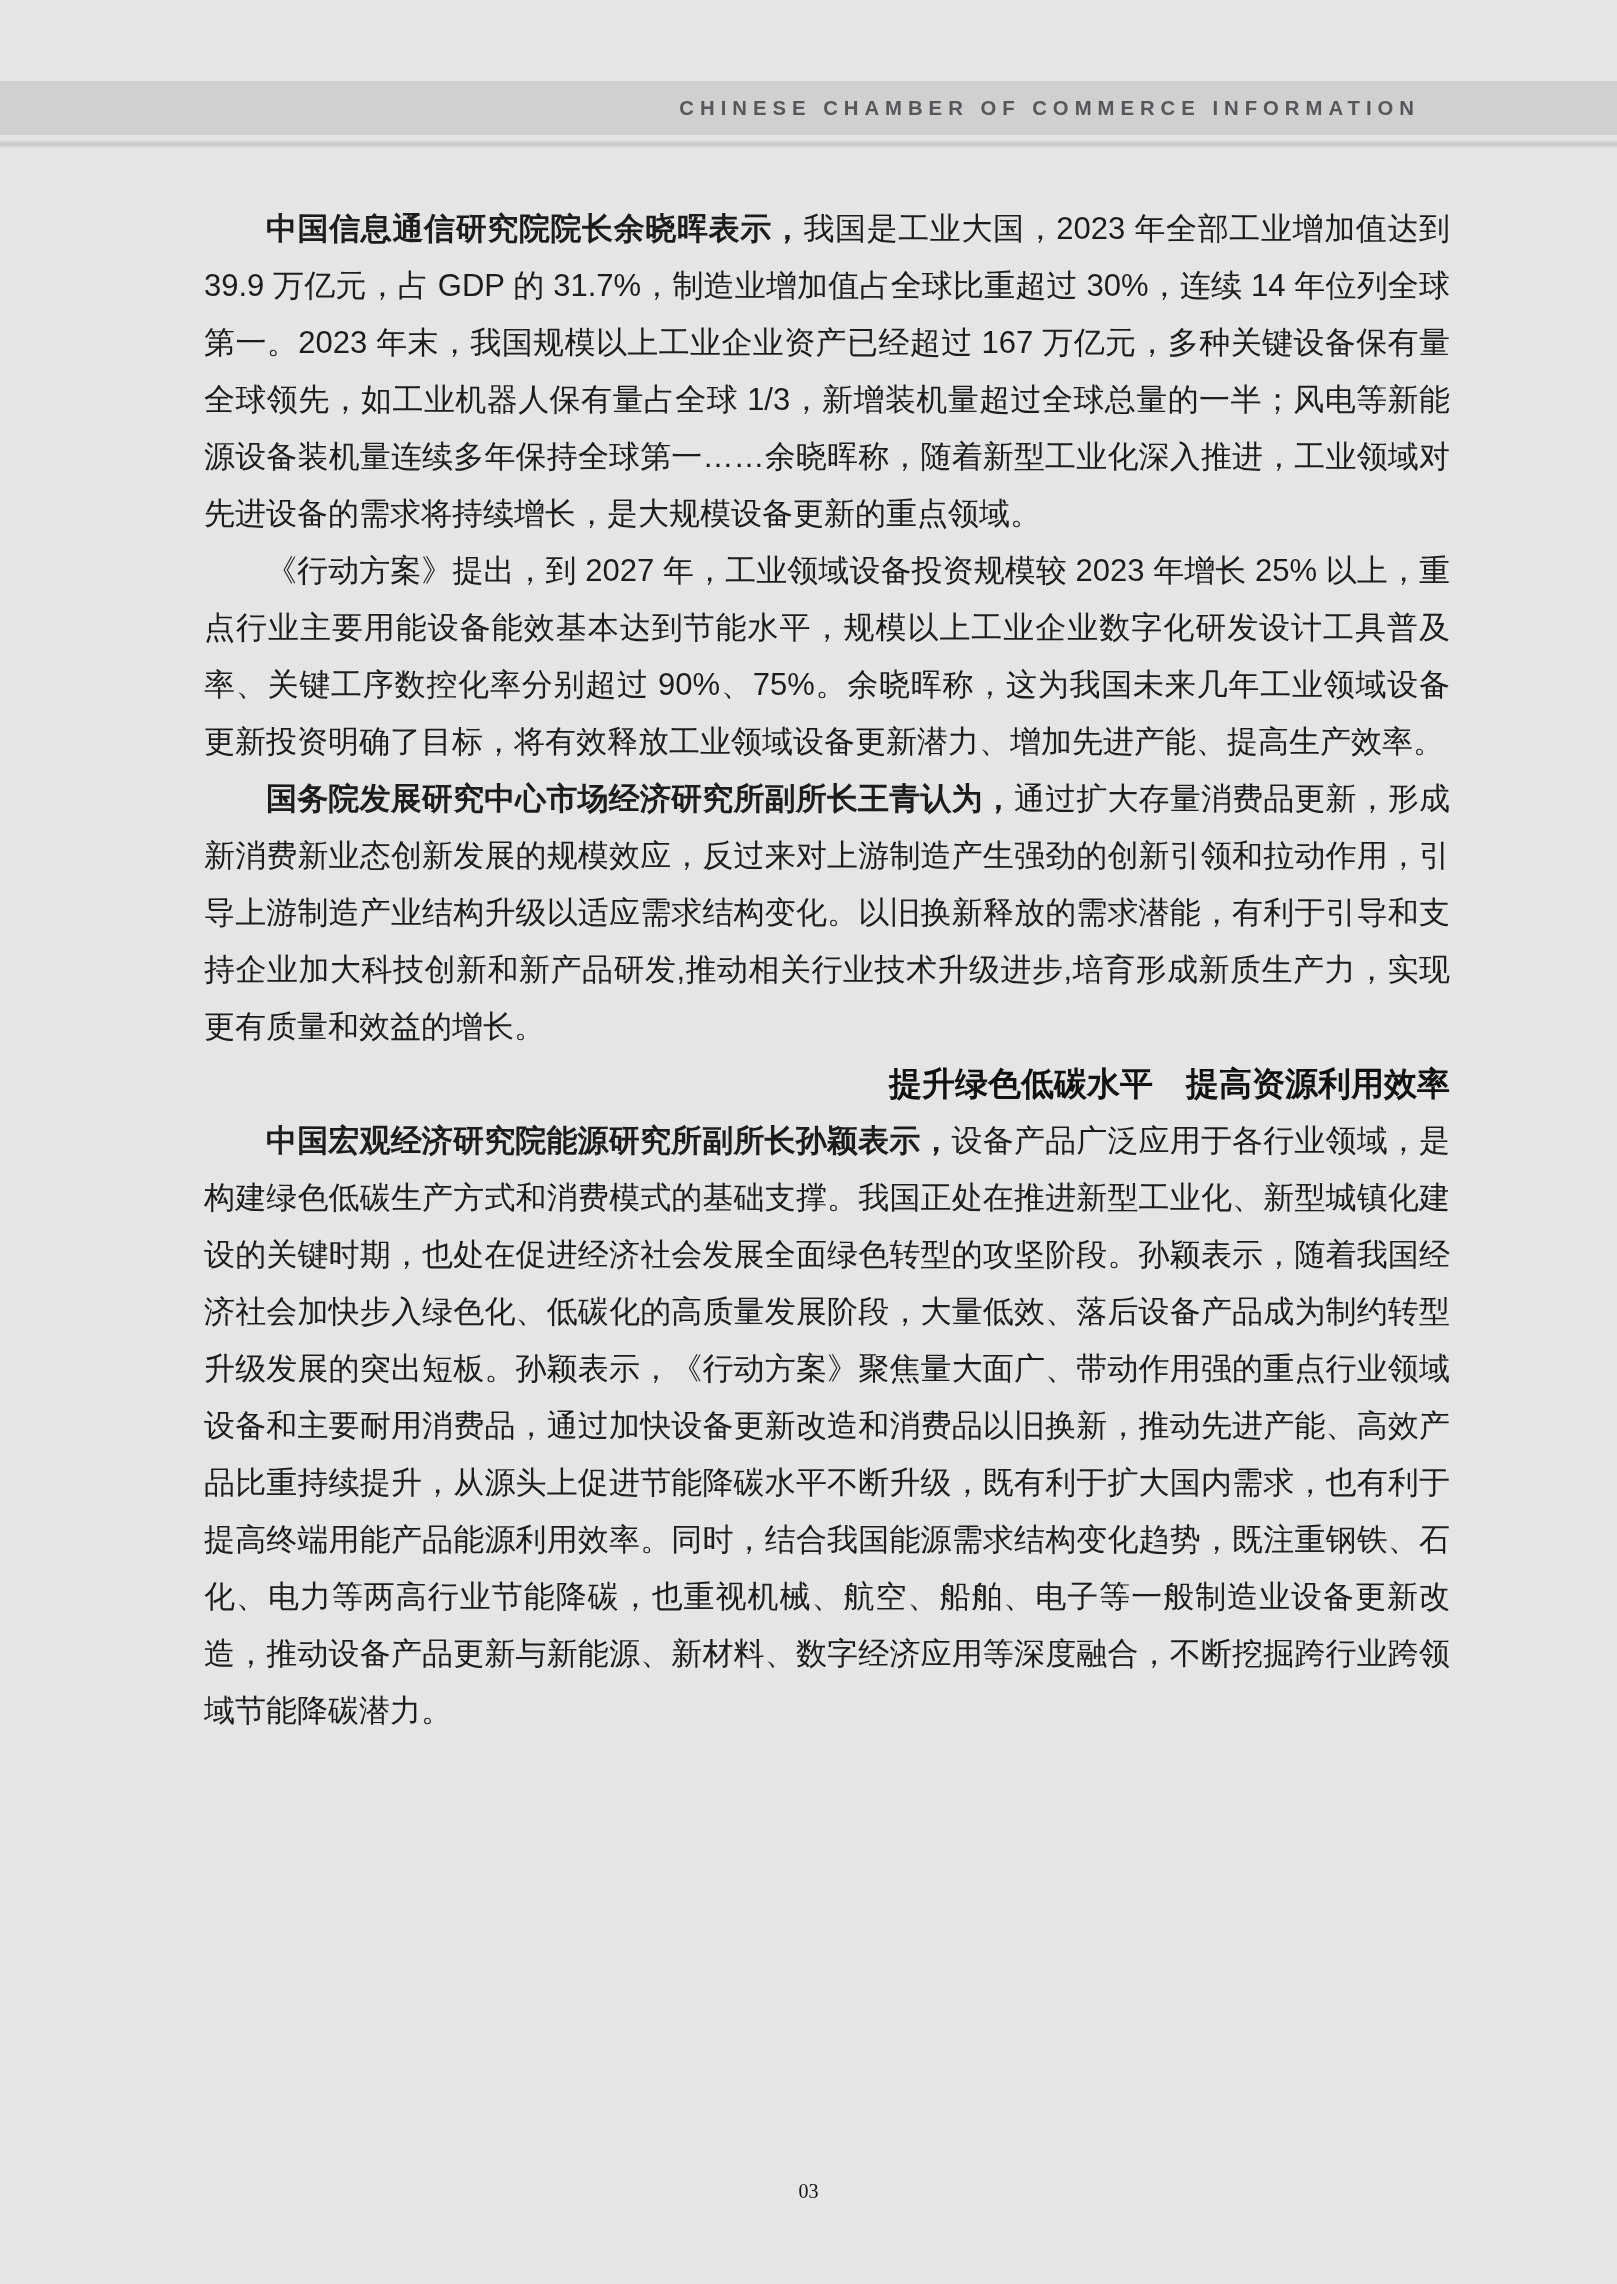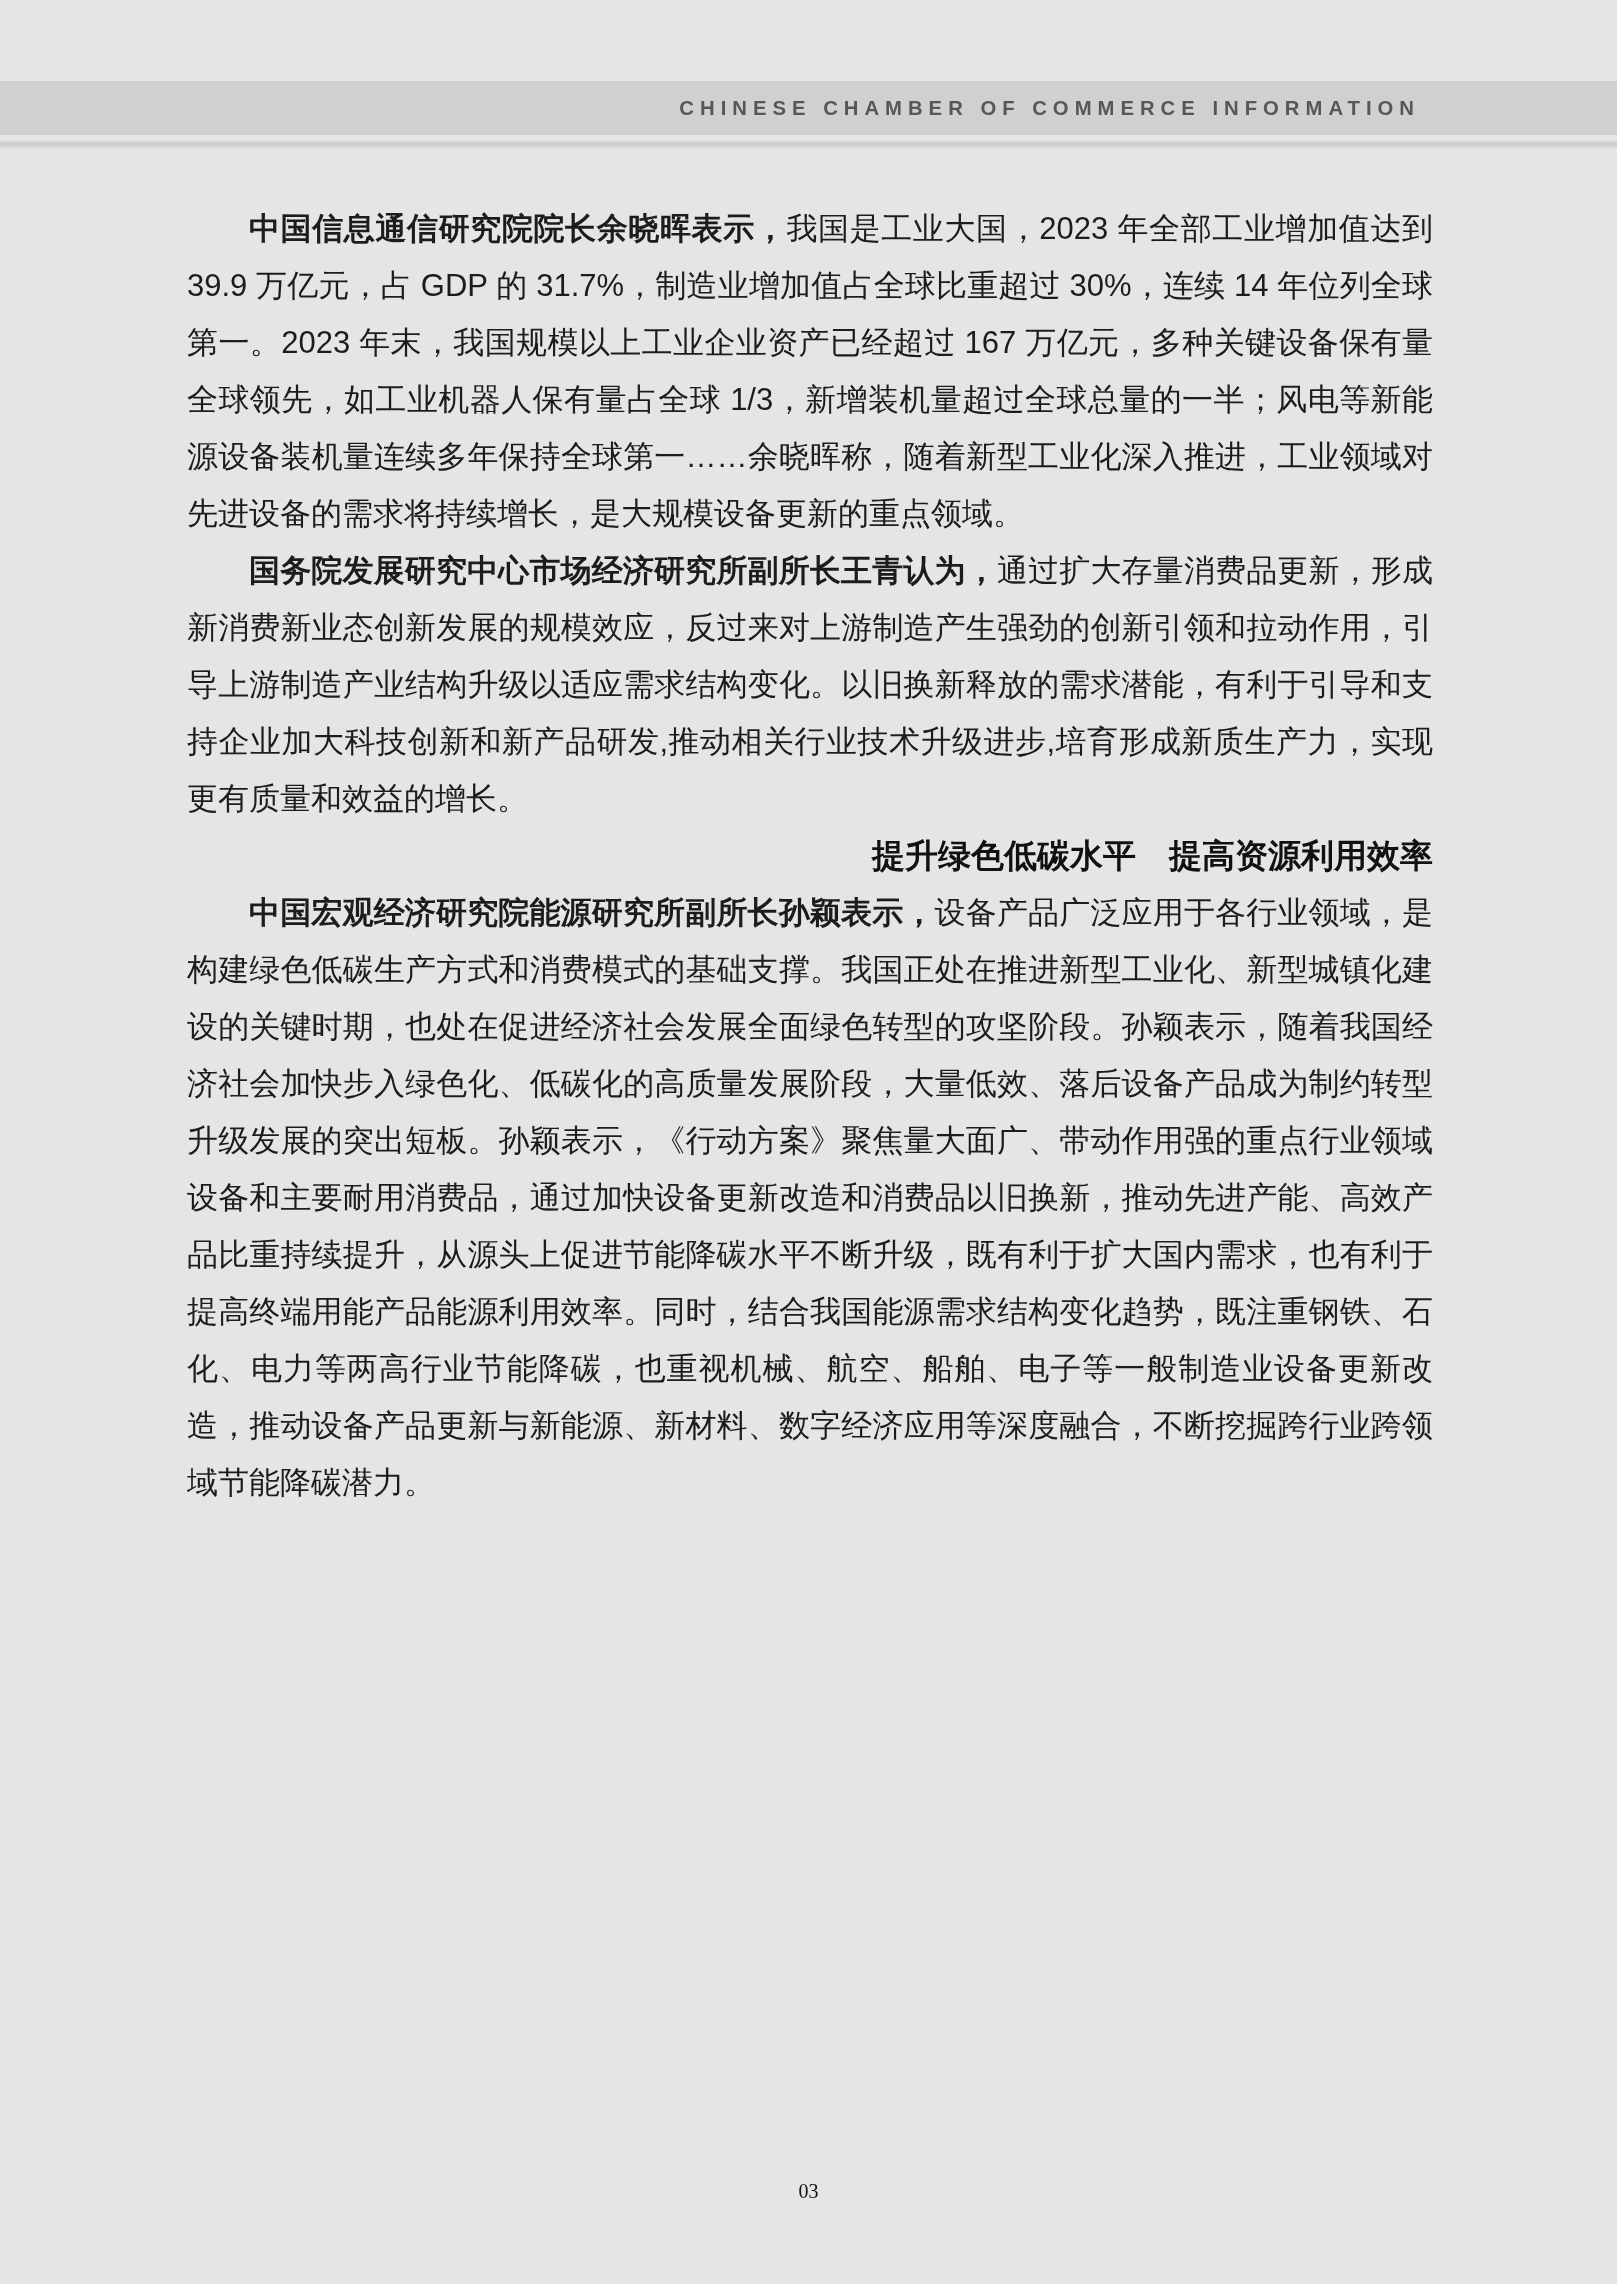--- a/index.html
+++ b/index.html
@@ -40,21 +40,21 @@
     position: absolute;
     left: 0;
     top: 140px;
     width: 1617px;
     height: 7.5px;
     background: linear-gradient(to bottom, #e2e2e2 0%, #c9c9c9 50%, #dedede 100%);
   }
   
   .article {
     position: absolute;
-    left: 187px;
+    left: 204px;
     top: 200px;
     width: 1246px;
     font-size: 31px;
     line-height: 57px;
     color: #1c1c1c;
     text-align: justify;
   }
   .article p {
     margin: 0;
   }
@@ -91,20 +91,21 @@
 <div class="page">
 
   <div class="top-bar">
     <span class="banner-text">CHINESE CHAMBER OF COMMERCE INFORMATION</span>
   </div>
 
   <div class="top-bar-accent"></div>
 
   <div class="article">
       <p class="body"><span class="bold">中国信息通信研究院院长余晓晖表示，</span><span>我国是工业大国，2023 年全部工业增加值达到 39.9 万亿元，占 GDP 的 31.7%，制造业增加值占全球比重超过 30%，连续 14 年位列全球第一。2023 年末，我国规模以上工业企业资产已经超过 167 万亿元，多种关键设备保有量全球领先，如工业机器人保有量占全球 1/3，新增装机量超过全球总量的一半；风电等新能源设备装机量连续多年保持全球第一……余晓晖称，随着新型工业化深入推进，工业领域对先进设备的需求将持续增长，是大规模设备更新的重点领域。</span></p>
+      <p class="body"><span>《行动方案》提出，到 2027 年，工业领域设备投资规模较 2023 年增长 25% 以上，重点行业主要用能设备能效基本达到节能水平，规模以上工业企业数字化研发设计工具普及率、关键工序数控化率分别超过 90%、75%。余晓晖称，这为我国未来几年工业领域设备更新投资明确了目标，将有效释放工业领域设备更新潜力、增加先进产能、提高生产效率。</span></p>
       <p class="body"><span class="bold">国务院发展研究中心市场经济研究所副所长王青认为，</span><span>通过扩大存量消费品更新，形成新消费新业态创新发展的规模效应，反过来对上游制造产生强劲的创新引领和拉动作用，引导上游制造产业结构升级以适应需求结构变化。以旧换新释放的需求潜能，有利于引导和支持企业加大科技创新和新产品研发,推动相关行业技术升级进步,培育形成新质生产力，实现更有质量和效益的增长。</span></p>
       <p class="heading"><span class="bold">提升绿色低碳水平　提高资源利用效率</span></p>
       <p class="body"><span class="bold">中国宏观经济研究院能源研究所副所长孙颖表示，</span><span>设备产品广泛应用于各行业领域，是构建绿色低碳生产方式和消费模式的基础支撑。我国正处在推进新型工业化、新型城镇化建设的关键时期，也处在促进经济社会发展全面绿色转型的攻坚阶段。孙颖表示，随着我国经济社会加快步入绿色化、低碳化的高质量发展阶段，大量低效、落后设备产品成为制约转型升级发展的突出短板。孙颖表示，《行动方案》聚焦量大面广、带动作用强的重点行业领域设备和主要耐用消费品，通过加快设备更新改造和消费品以旧换新，推动先进产能、高效产品比重持续提升，从源头上促进节能降碳水平不断升级，既有利于扩大国内需求，也有利于提高终端用能产品能源利用效率。同时，结合我国能源需求结构变化趋势，既注重钢铁、石化、电力等两高行业节能降碳，也重视机械、航空、船舶、电子等一般制造业设备更新改造，推动设备产品更新与新能源、新材料、数字经济应用等深度融合，不断挖掘跨行业跨领域节能降碳潜力。</span></p>
     </div>
 
   <div class="footer">
     <span>03</span>
   </div>
 
 </div>

